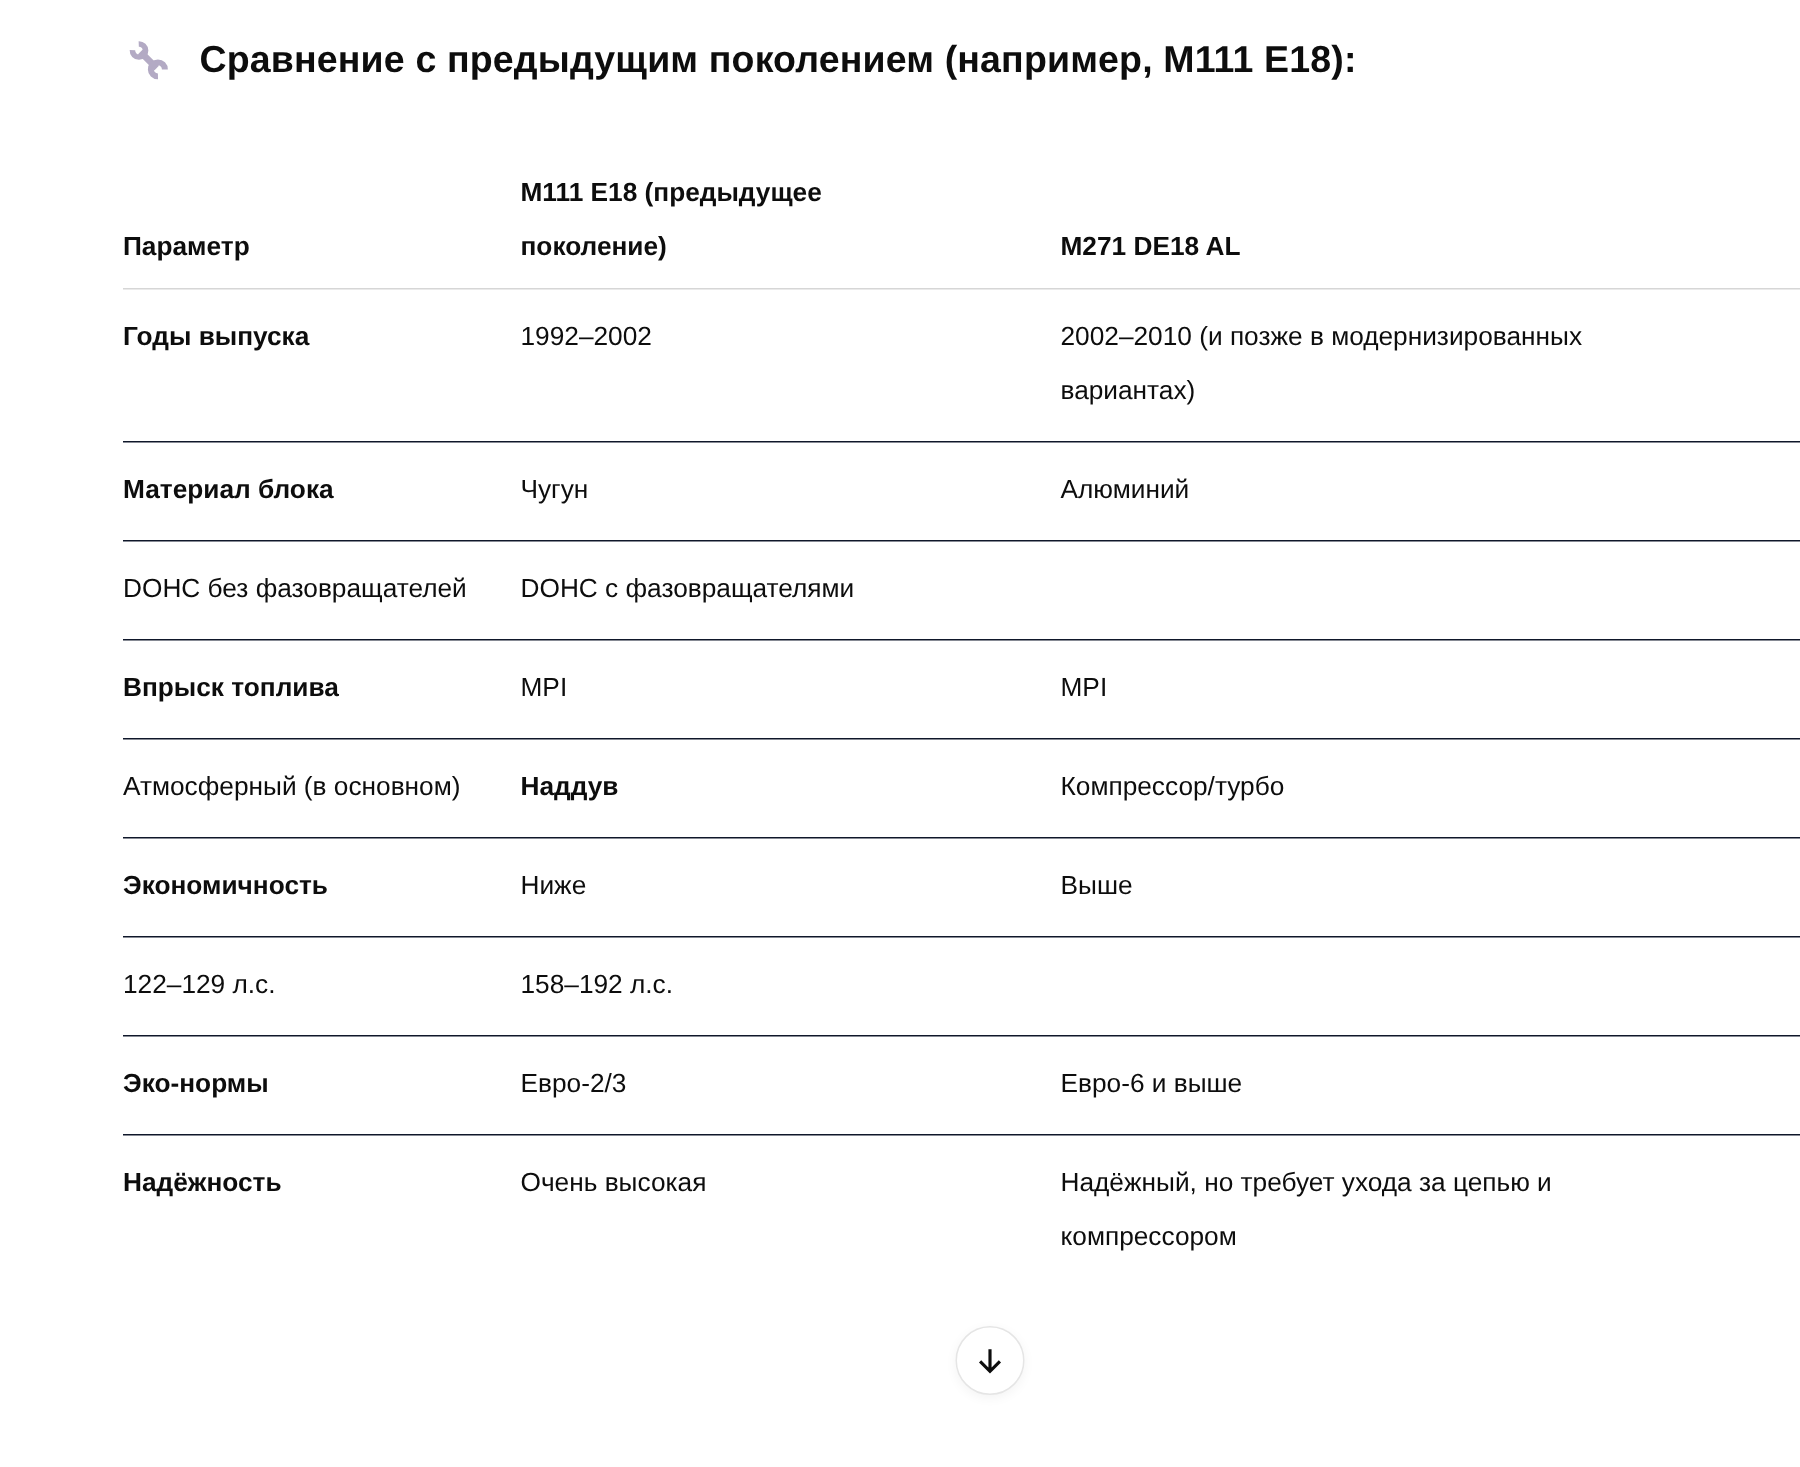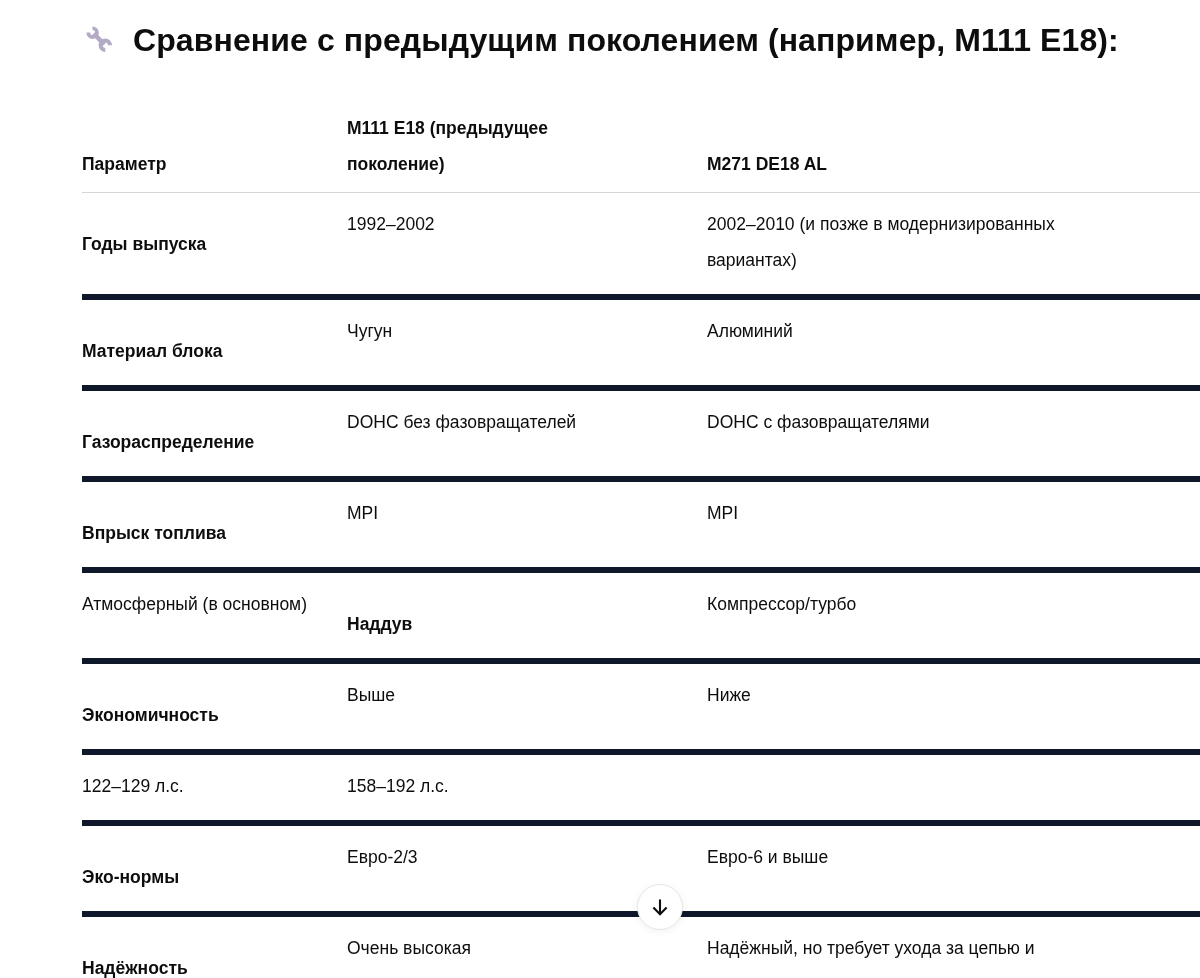--- a/index.html
+++ b/index.html
@@ -9,53 +9,54 @@
     background: #ffffff;
     color: #0d0d0d;
     font-family: "Liberation Sans", sans-serif;
     overflow: hidden;
     position: relative;
   }
 
   
   .heading {
     display: flex;
+    align-items: center;
     gap: 17px;
     margin: 22px 0 0 82px;
-    font-size: 32px;
+    font-size: 25px;
     font-weight: 700;
     line-height: 36px;
     letter-spacing: 0.1px;
   }
   .heading .emoji { flex: 0 0 auto; display: inline-flex; }
 
   
   .cmp-table {
     margin-left: 82px;
     width: 1118px;       
     margin-top: 47px;
     font-size: 17.5px;
     line-height: 36px;
   }
   .t-row {
     display: grid;
     grid-template-columns: 265px 360px 493px;
-    border-bottom: 6px solid #0f172a;
+    border-bottom: 1px solid #0f172a;
     padding: 13px 0 16px 0;
   }
   .t-row:last-child { border-bottom: none; }
   .t-head {
     align-items: end;
     min-height: 88px;
     padding: 0 0 10px 0;
     border-bottom: 1px solid #d6d6d6;
   }
   .cell { padding-right: 24px; }
   .cell-inner { display: block; }
-  .c1 { font-weight: 700; margin-top: 20px; }
+  .c1 { font-weight: 700; }
   .c1 .cell-inner { max-width: 168px; }
   .c2 .cell-inner { max-width: 240px; }
   .c3 .cell-inner { max-width: 432px; }
   .t-head .cell { font-weight: 700; }
 
   
   .scroll-btn {
     position: absolute;
     left: 637px; top: 884px;
     width: 46px; height: 46px;
@@ -115,23 +116,20 @@
     </div>
     <div class="cell c2">
       <span class="cell-inner">Чугун</span>
     </div>
     <div class="cell c3">
       <span class="cell-inner">Алюминий</span>
     </div>
   </div>
 
   <div class="t-row">
-    <div class="cell c1">
-      <span class="cell-inner">Газораспределение</span>
-    </div>
     <div class="cell c2">
       <span class="cell-inner">DOHC без фазовращателей</span>
     </div>
     <div class="cell c3">
       <span class="cell-inner">DOHC с фазовращателями</span>
     </div>
   </div>
 
   <div class="t-row">
     <div class="cell c1">
@@ -154,25 +152,25 @@
     </div>
     <div class="cell c3">
       <span class="cell-inner">Компрессор/турбо</span>
     </div>
   </div>
 
   <div class="t-row">
     <div class="cell c1">
       <span class="cell-inner">Экономичность</span>
     </div>
+    <div class="cell c2">
+      <span class="cell-inner">Ниже</span>
+    </div>
     <div class="cell c3">
       <span class="cell-inner">Выше</span>
-    </div>
-    <div class="cell c2">
-      <span class="cell-inner">Ниже</span>
     </div>
   </div>
 
   <div class="t-row">
     <div class="cell c2">
       <span class="cell-inner">122–129 л.с.</span>
     </div>
     <div class="cell c3">
       <span class="cell-inner">158–192 л.с.</span>
     </div>

